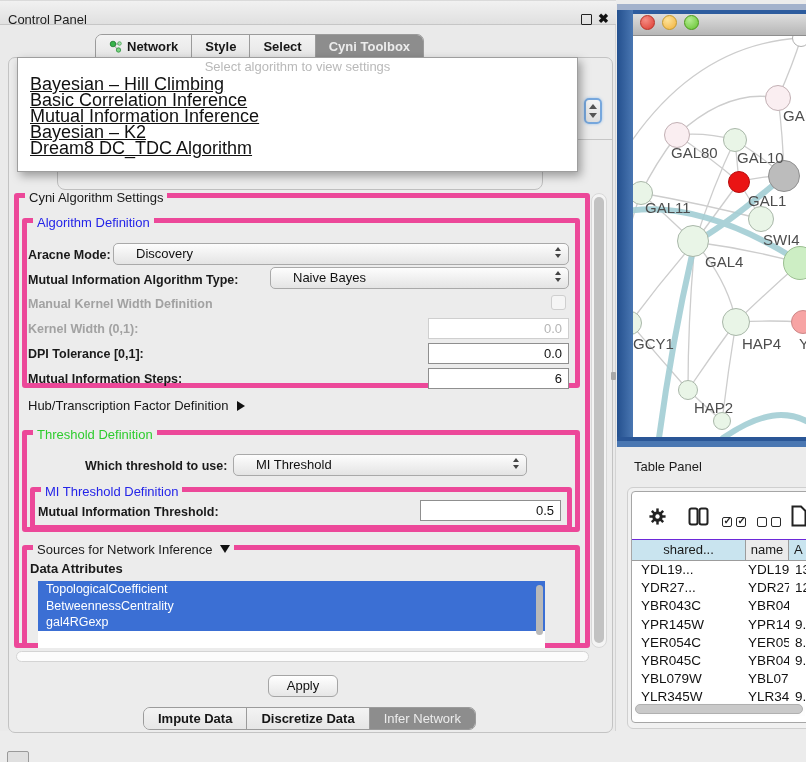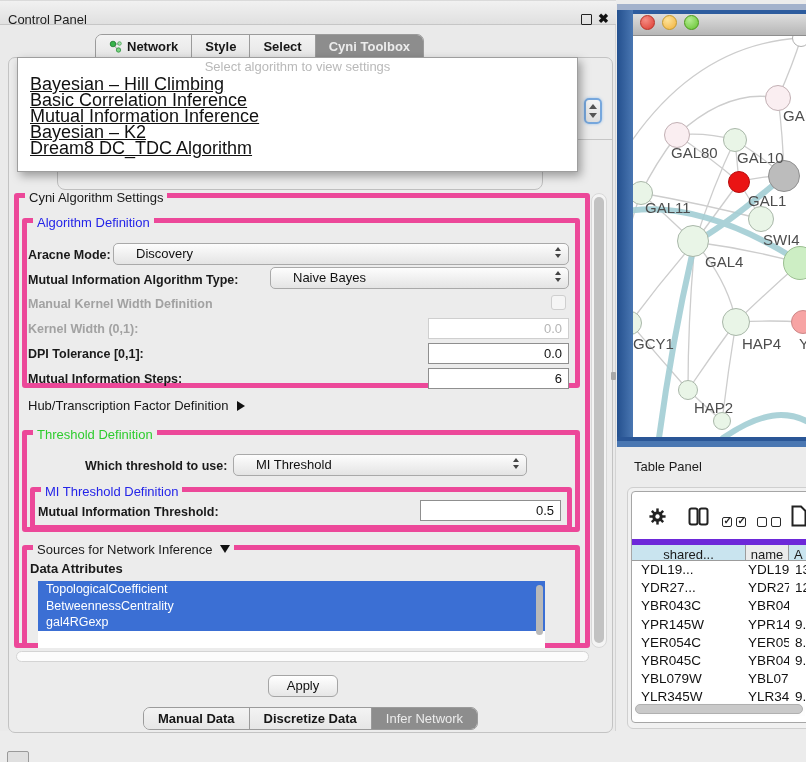--- a/index.html
+++ b/index.html
@@ -109,21 +109,21 @@
   .nlabel { position:absolute; font-size:15px; color:#4d4d4d; white-space:nowrap; }
 
   
   .tp-title { left:634px; top:459px; font-size:13px; color:#1c1c1c; }
   .tp-outer { left:627px; top:487px; width:185px; height:242px; background:#f1f1f1; border:1px solid #cfcfcf; border-radius:6px; }
   .tp-win { left:631px; top:491px; width:180px; height:232px; background:#fff; border:1px solid #a6a6a6; border-radius:4px; }
   .tp-toolbar-icon { position:absolute; }
   .chk-sm { display:inline-block; width:10px; height:10px; border:1.6px solid #2a2a2a; border-radius:2px; margin-right:4px; position:relative; }
   .chk-sm.on::after { content:"\2713"; position:absolute; left:0.5px; top:-3.5px; font-size:10px; font-weight:bold; color:#222; }
 
-  .tp-header { left:632px; top:539px; width:174px; height:22px; display:flex; border-top:6px solid #6d28d9; border-bottom:1px solid #9c9c9c; font-size:13px; }
+  .tp-header { left:632px; top:539px; width:174px; height:22px; display:flex; border-top:1px solid #6d28d9; border-bottom:1px solid #9c9c9c; font-size:13px; }
   .tp-h { border-right:1px solid #9c9c9c; line-height:20px; text-align:center; overflow:hidden; white-space:nowrap; }
   .tp-h.c1 { width:114px; background:#c9e4ef; }
   .tp-h.c2 { width:43px;  background:#ebebeb; }
   .tp-h.c3 { width:17px;  background:#c9e4ef; text-align:left; padding-left:5px; border-right:none; }
 
   .tp-rows { left:632px; top:561px; width:174px; height:141px; overflow:hidden; background:#fff; }
   .tp-row { display:flex; height:18.2px; line-height:18px; font-size:13.5px; color:#111; white-space:nowrap; }
   .tp-c1 { width:114px; padding-left:9px; overflow:hidden; }
   .tp-c2 { width:43px; padding-left:2px; overflow:hidden; }
   .tp-c3 { flex:1; padding-left:6px; overflow:hidden; }
@@ -249,21 +249,21 @@
 </div>
 
 <div class="abs vscroll">
     <div class="thumb"></div>
   </div>
 <div class="abs hscroll"></div>
 
 <div class="abs apply-btn">Apply</div>
 
 <div class="abs btabbar">
-  <div class="btab">Manual Data</div>
+  <div class="btab">Impute Data</div>
   <div class="btab">Discretize Data</div>
   <div class="btab selected">Infer Network</div>
 </div>
 
 <div class="abs grip"></div>
 
 <div class="abs net-topband"></div>
 <div class="abs net-topline"></div>
 <div class="abs net-leftframe"></div>
 <div class="abs net-titlebar"></div>

